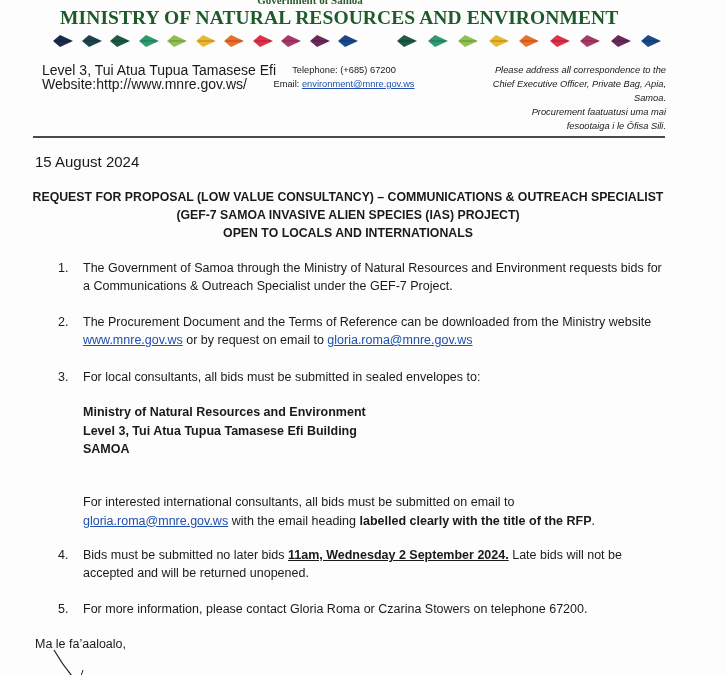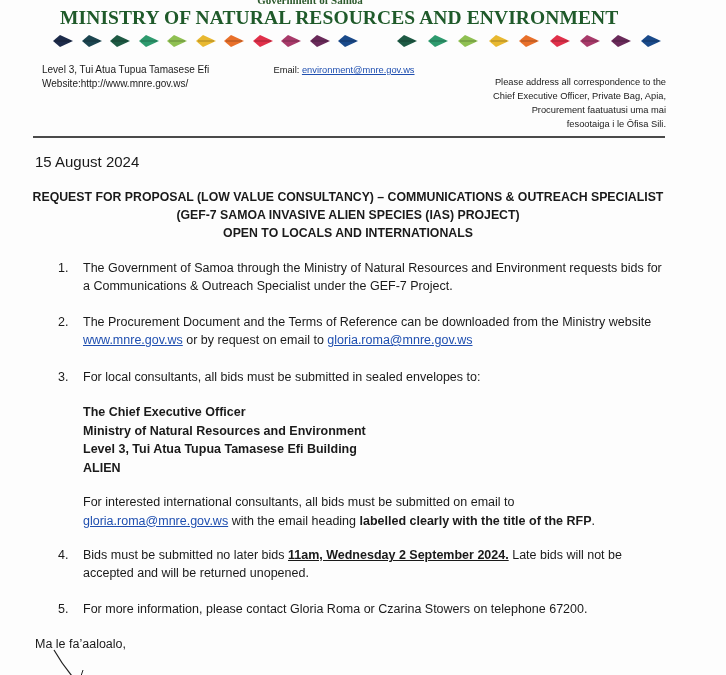--- a/index.html
+++ b/index.html
@@ -15,27 +15,27 @@
     font-family: "Liberation Serif", serif; font-weight: bold; font-size: 11px; color: #2d5a2d;
   }
   .ministry {
     position: absolute; top: 7px; left: 60px;
     font-family: "Liberation Serif", serif; font-weight: bold; font-size: 19.5px;
     color: #1f5a2a; letter-spacing: 0.1px; white-space: nowrap;
   }
   .diamonds { position: absolute; top: 34px; left: 0; width: 726px; height: 16px; }
   .diamond { position: absolute; top: 0; width: 22px; height: 14px; }
   .addr {
-    position: absolute; top: 63px; left: 42px; font-size: 10px; line-height: 14px; color: #1a1a1a;
+    position: absolute; top: 63px; left: 42px; font-size: 14px; line-height: 14px; color: #1a1a1a;
   }
   .contact {
     position: absolute; top: 63px; left: 260px; width: 168px; text-align: center; font-size: 9.3px; line-height: 14px;
   }
   .corr {
-    position: absolute; top: 75px; left: 450px; width: 216px; text-align: right; font-size: 9.3px; line-height: 14px;
+    position: absolute; top: 63px; left: 450px; width: 216px; text-align: right; font-size: 9.3px; line-height: 14px; font-style: italic;
   }
   a.link { color: #1f4fb0; text-decoration: underline; }
   .rule {
     position: absolute; top: 136px; left: 33px; width: 632px; height: 2px; background: #4a4a4a;
   }
   .date { position: absolute; top: 153px; left: 35px; font-size: 15px; }
   .title {
     position: absolute; top: 188px; left: 30px; width: 636px; text-align: center;
     font-size: 12.3px; font-weight: bold; line-height: 18px; color: #1a1a1a;
   }
@@ -139,26 +139,28 @@
       <line x1="3" y1="7" x2="19" y2="7" stroke="rgba(0,0,0,0.35)" stroke-width="0.8"></line>
     </svg>
   </div>
 
 <div class="addr">
   <div>Level 3, Tui Atua Tupua Tamasese Efi</div>
   <div>Website:http://www.mnre.gov.ws/</div>
 </div>
 
 <div class="contact">
+  <div>Telephone: (+685) 67200</div>
   <div><span>Email: </span><a class="link">environment@mnre.gov.ws</a></div>
 </div>
 
 <div class="corr">
   <div>Please address all correspondence to the</div>
   <div>Chief Executive Officer, Private Bag, Apia,</div>
+  <div>Samoa.</div>
   <div>Procurement faatuatusi uma mai</div>
   <div>fesootaiga i le Ōfisa Sili.</div>
 </div>
 
 <div class="rule"></div>
 
 <div class="date">15 August 2024</div>
 
 <div class="title">
   <div><span>REQUEST FOR PROPOSAL (LOW VALUE CONSULTANCY) – COMMUNICATIONS &amp; OUTREACH SPECIALIST</span></div>
@@ -175,24 +177,23 @@
   <span class="num">2.</span>
   <div class="txt"><span>The Procurement Document and the Terms of Reference can be downloaded from the Ministry website </span><a class="link">www.mnre.gov.ws</a><span> or by request on email to </span><a class="link">gloria.roma@mnre.gov.ws</a></div>
 </div>
 
 <div class="item" style="top:368px;">
   <span class="num">3.</span>
   <div class="txt">For local consultants, all bids must be submitted in sealed envelopes to:</div>
 </div>
 
 <div class="block bold" style="top:403px;">
-  <div>The Chief Executive Officer</div>
   <div>Ministry of Natural Resources and Environment</div>
   <div>Level 3, Tui Atua Tupua Tamasese Efi Building</div>
-  <div>ALIEN</div>
+  <div>SAMOA</div>
 </div>
 
 <div class="block" style="top:493px; width:590px;">
   <div>For interested international consultants, all bids must be submitted on email to</div>
   <div><a class="link">gloria.roma@mnre.gov.ws</a><span> with the email heading </span><span class="bold">labelled clearly with the title of the RFP</span><span>.</span></div>
 </div>
 
 <div class="item" style="top:546px;">
   <span class="num">4.</span>
   <div class="txt"><span>Bids must be submitted no later bids </span><span class="bold u">11am, Wednesday 2 September 2024.</span><span> Late bids will not be accepted and will be returned unopened.</span></div>

